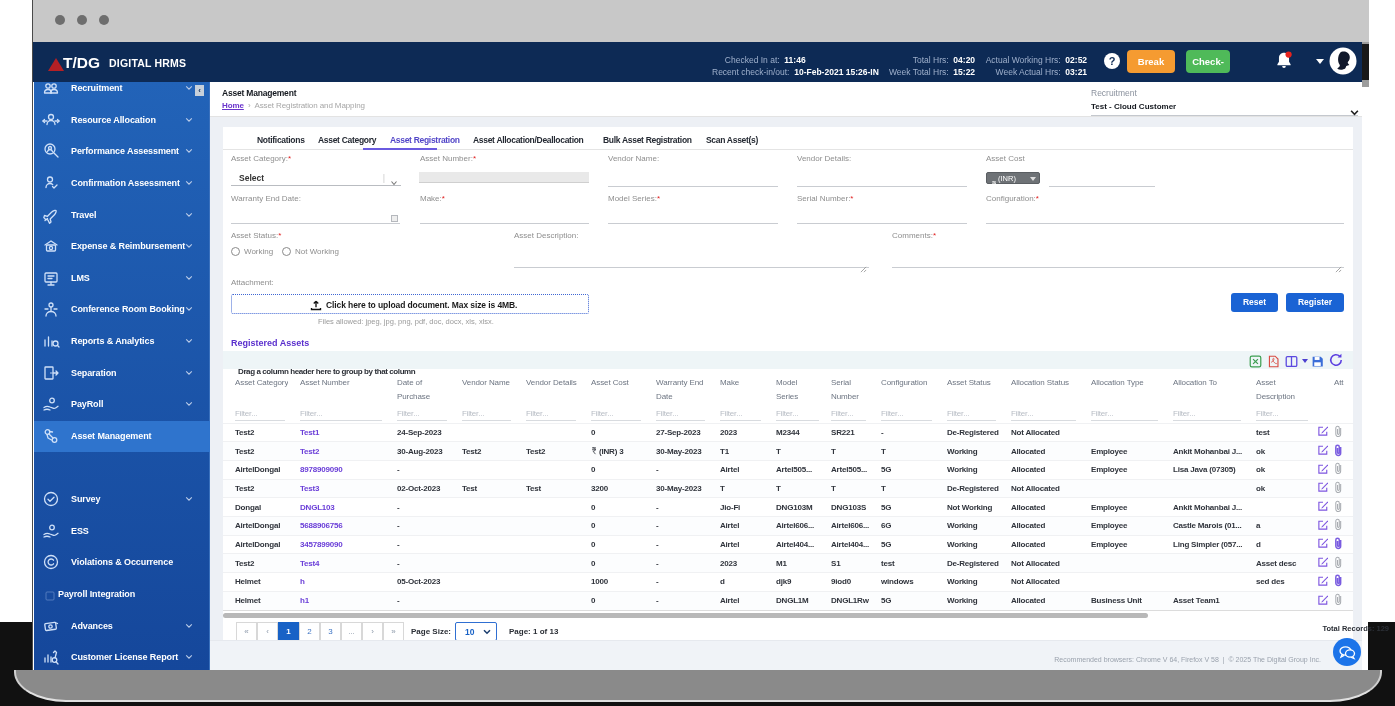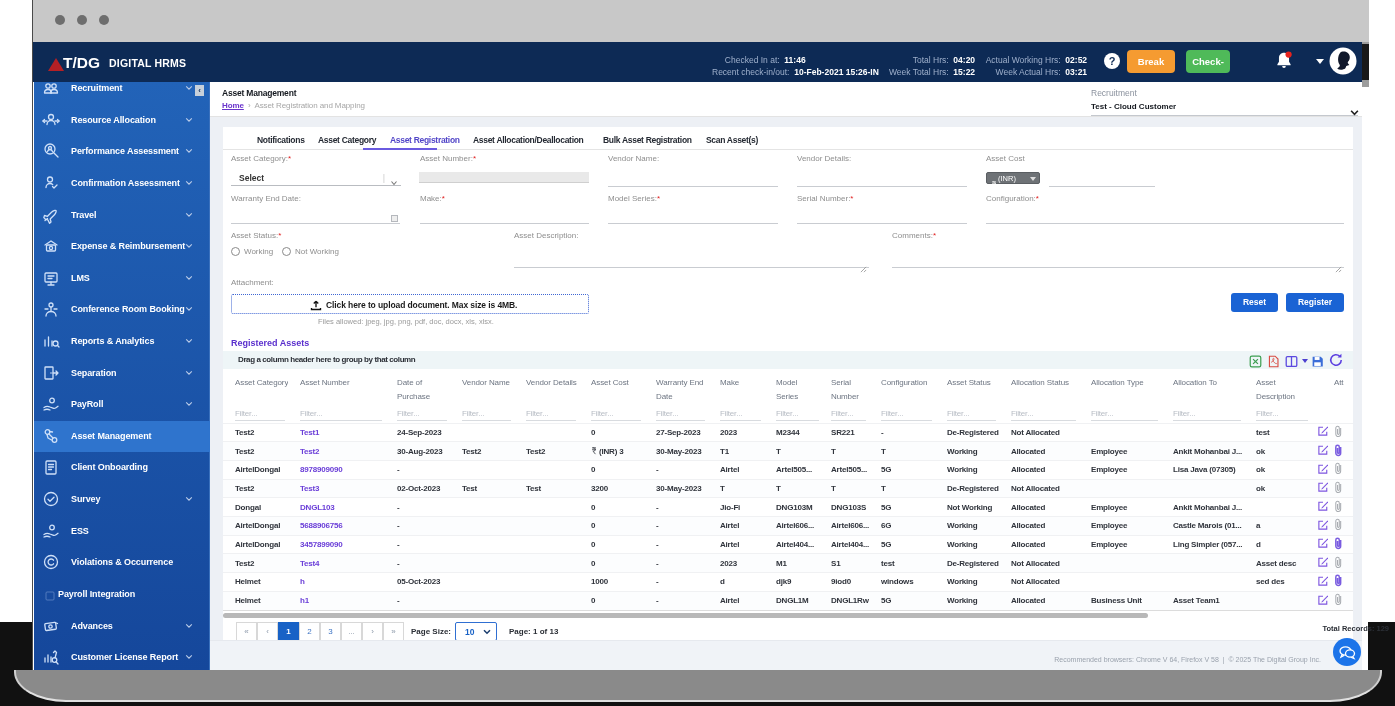--- a/index.html
+++ b/index.html
@@ -93,21 +93,21 @@
 
 #upbox { left:8px; top:167px; width:358px; height:20px; border:1px dotted #3f66d4; border-radius:2px; }
 #upbox .t { position:absolute; left:94px; top:5px; font-size:8.5px; font-weight:bold; letter-spacing:-0.1px; color:#1b1b1b; }
 #filesallowed { left:95px; top:190px; font-size:7.5px; color:#9a9a9a; }
 .bluebtn { position:absolute; background:#1a63d4; color:#fff; font-size:8.5px; font-weight:bold;
   text-align:center; border-radius:3px; height:19px; line-height:19px; }
 
 
 #regtitle { left:8px; top:211px; font-size:9px; font-weight:bold; color:#5a2fcd; }
 #dragbar { left:0; top:224px; width:1130px; height:18px; background:#eef5f7; }
-#dragbar span { position:absolute; left:15px; top:4px; font-size:8px; font-weight:bold; letter-spacing:-0.4px; color:#2b2f36; }
+#dragbar span { position:absolute; left:15px; top:16px; font-size:8px; font-weight:bold; letter-spacing:-0.4px; color:#2b2f36; }
 
 
 #tbl { left:0; top:242px; width:1130px; border-collapse:collapse; table-layout:fixed; position:absolute; }
 #tbl th { font-size:8px; letter-spacing:-0.1px; color:#6d7582; font-weight:normal; text-align:left; vertical-align:top;
   padding:7px 0 0 12px; height:38px; white-space:nowrap; overflow:hidden; line-height:14px; }
 #tbl td { font-size:8px; letter-spacing:-0.2px; font-weight:bold; color:#30343c; padding:0 0 0 12px; height:18.7px;
   white-space:nowrap; overflow:hidden; }
 #tbl .frow td { height:16px; padding-top:0; }
 #tbl .frow .f { display:inline-block; color:#b7bcc4; font-weight:normal; font-size:8px;
   border-bottom:1px solid #d8dbdf; padding-bottom:2px; }
@@ -312,27 +312,20 @@
             <path d="M1.5 3 5 6.5 8.5 3" stroke="#b9cbe8" stroke-width="1.4" fill="none"></path>
           </svg>
         </div>
 <div class="mi mi-sel" style="top:338.8px">
           <span class="ic"><svg width="20" height="20" viewBox="0 0 20 20">
               <circle cx="6.5" cy="6" r="2.3" stroke="#cfe0f8" stroke-width="1.3" fill="none" stroke-linecap="round" stroke-linejoin="round"></circle>
               <circle cx="13.5" cy="14" r="2.3" stroke="#cfe0f8" stroke-width="1.3" fill="none" stroke-linecap="round" stroke-linejoin="round"></circle>
               <path d="M8 8l4 4M8.5 5.5l3 .5M6 8.5 7 12l3.5 2" stroke="#cfe0f8" stroke-width="1.3" fill="none" stroke-linecap="round" stroke-linejoin="round"></path>
             </svg></span>
           <span class="tx">Asset Management</span>
-        </div>
-<div class="mi" style="top:370.4px">
-          <span class="ic"><svg width="20" height="20" viewBox="0 0 20 20">
-              <rect x="5" y="4" width="10" height="13" rx="1" stroke="#cfe0f8" stroke-width="1.3" fill="none" stroke-linecap="round" stroke-linejoin="round"></rect>
-              <path d="M7.5 7.5h5M7.5 10h5M7.5 12.5h3" stroke="#cfe0f8" stroke-width="1.3" fill="none" stroke-linecap="round" stroke-linejoin="round"></path>
-            </svg></span>
-          <span class="tx">Client Onboarding</span>
         </div>
 <div class="mi" style="top:402.1px">
           <span class="ic"><svg width="20" height="20" viewBox="0 0 20 20">
               <circle cx="10" cy="10" r="6.5" stroke="#cfe0f8" stroke-width="1.3" fill="none" stroke-linecap="round" stroke-linejoin="round"></circle>
               <path d="M7 10.2l2 2 4-4" stroke="#cfe0f8" stroke-width="1.3" fill="none" stroke-linecap="round" stroke-linejoin="round"></path>
             </svg></span>
           <span class="tx">Survey</span>
           <svg class="ch" width="9" height="9" viewBox="0 0 10 10">
             <path d="M1.5 3 5 6.5 8.5 3" stroke="#b9cbe8" stroke-width="1.4" fill="none"></path>
           </svg>

